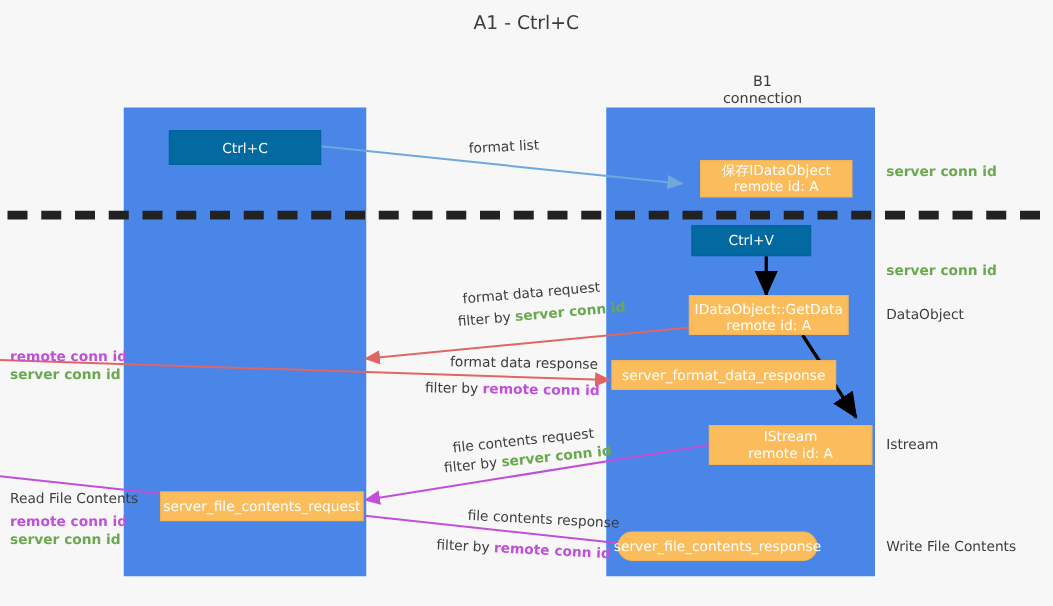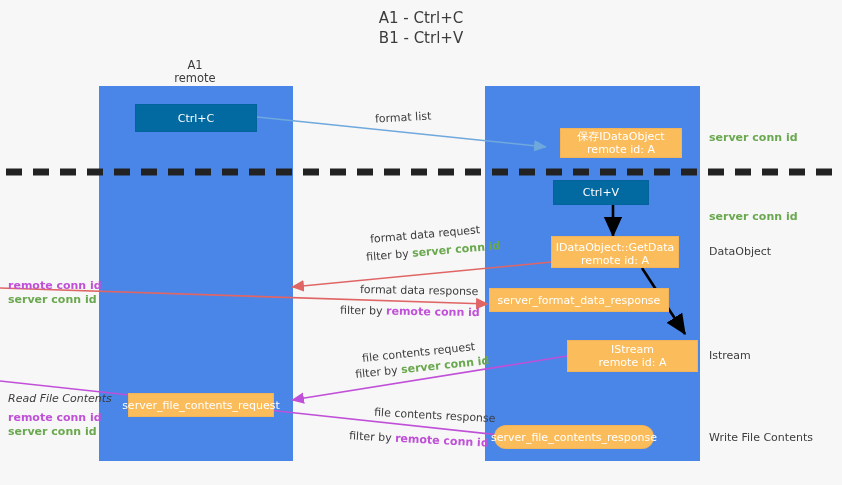--- a/index.html
+++ b/index.html
@@ -47,40 +47,39 @@
   .orange{background:#fbbc5c;}
 
   
   .lbl{
     position:absolute;font-size:11px;line-height:14px;color:#3c3c3c;white-space:nowrap;
   }
   .lbl .g{color:#6aa84f;font-weight:bold;}
   .lbl .p{color:#c050d8;font-weight:bold;}
 
   .side-stack{position:absolute;font-size:11px;line-height:14px;white-space:nowrap;}
-  .side-stack .plain{color:#3c3c3c;font-style:italic;}
+  .side-stack .plain{color:#3c3c3c;}
   .side-stack .p{color:#c050d8;font-weight:bold;display:block;}
   .side-stack .g{color:#6aa84f;font-weight:bold;display:block;}
 
   .right-lbl{position:absolute;font-size:11px;line-height:14px;color:#3c3c3c;white-space:nowrap;}
   .right-lbl.green-t{color:#6aa84f;font-weight:bold;}
 </style>
 </head>
 <body>
 
 <div class="canvas">
 
   <div class="title">
     <div>A1 - Ctrl+C</div>
-    <div>B1 - Ctrl+V</div>
   </div>
 
-  <div class="lane-head" style="left:140px;top:59px;width:110px;">
-    <span class="l1">A1</span>
-    <span class="l2">remote</span>
+  <div class="lane-head" style="left:555px;top:59px;width:110px;">
+    <span class="l1">B1</span>
+    <span class="l2">connection</span>
   </div>
 
   <div class="lane" style="left:99px;top:86px;width:194px;height:375px;"></div>
   <div class="lane" style="left:485px;top:86px;width:215px;height:375px;"></div>
 
   <svg class="layer" viewBox="0 0 842 485">
     <defs>
       <marker id="ah-blue" markerWidth="9" markerHeight="9" refX="7.5" refY="3.6" orient="auto">
         <path d="M0,0 L8,3.6 L0,7.2 z" fill="#6fa8dc"></path>
       </marker>
@@ -133,21 +132,21 @@
   <div class="node orange" style="left:567px;top:340px;width:131px;height:32px;">
     <span>IStream</span>
     <span>remote id: A</span>
   </div>
 
 
   <div class="node orange" style="left:489px;top:288px;width:180px;height:24px;">
     <span>server_format_data_response</span>
   </div>
 
-  <div class="node orange" style="left:128px;top:393px;width:146px;height:24px;">
+  <div class="node orange" style="left:128px;top:393px;width:163px;height:24px;">
     <span>server_file_contents_request</span>
   </div>
 
   <div class="node orange" style="left:494px;top:425px;width:160px;height:24px;border-radius:12px;">
     <span>server_file_contents_response</span>
   </div>
 
   <div class="lbl" style="left:375px;top:111px;transform:rotate(-3deg);">format list</div>
 
   <div class="lbl" style="left:370px;top:228px;transform:rotate(-5deg);">format data request</div>

